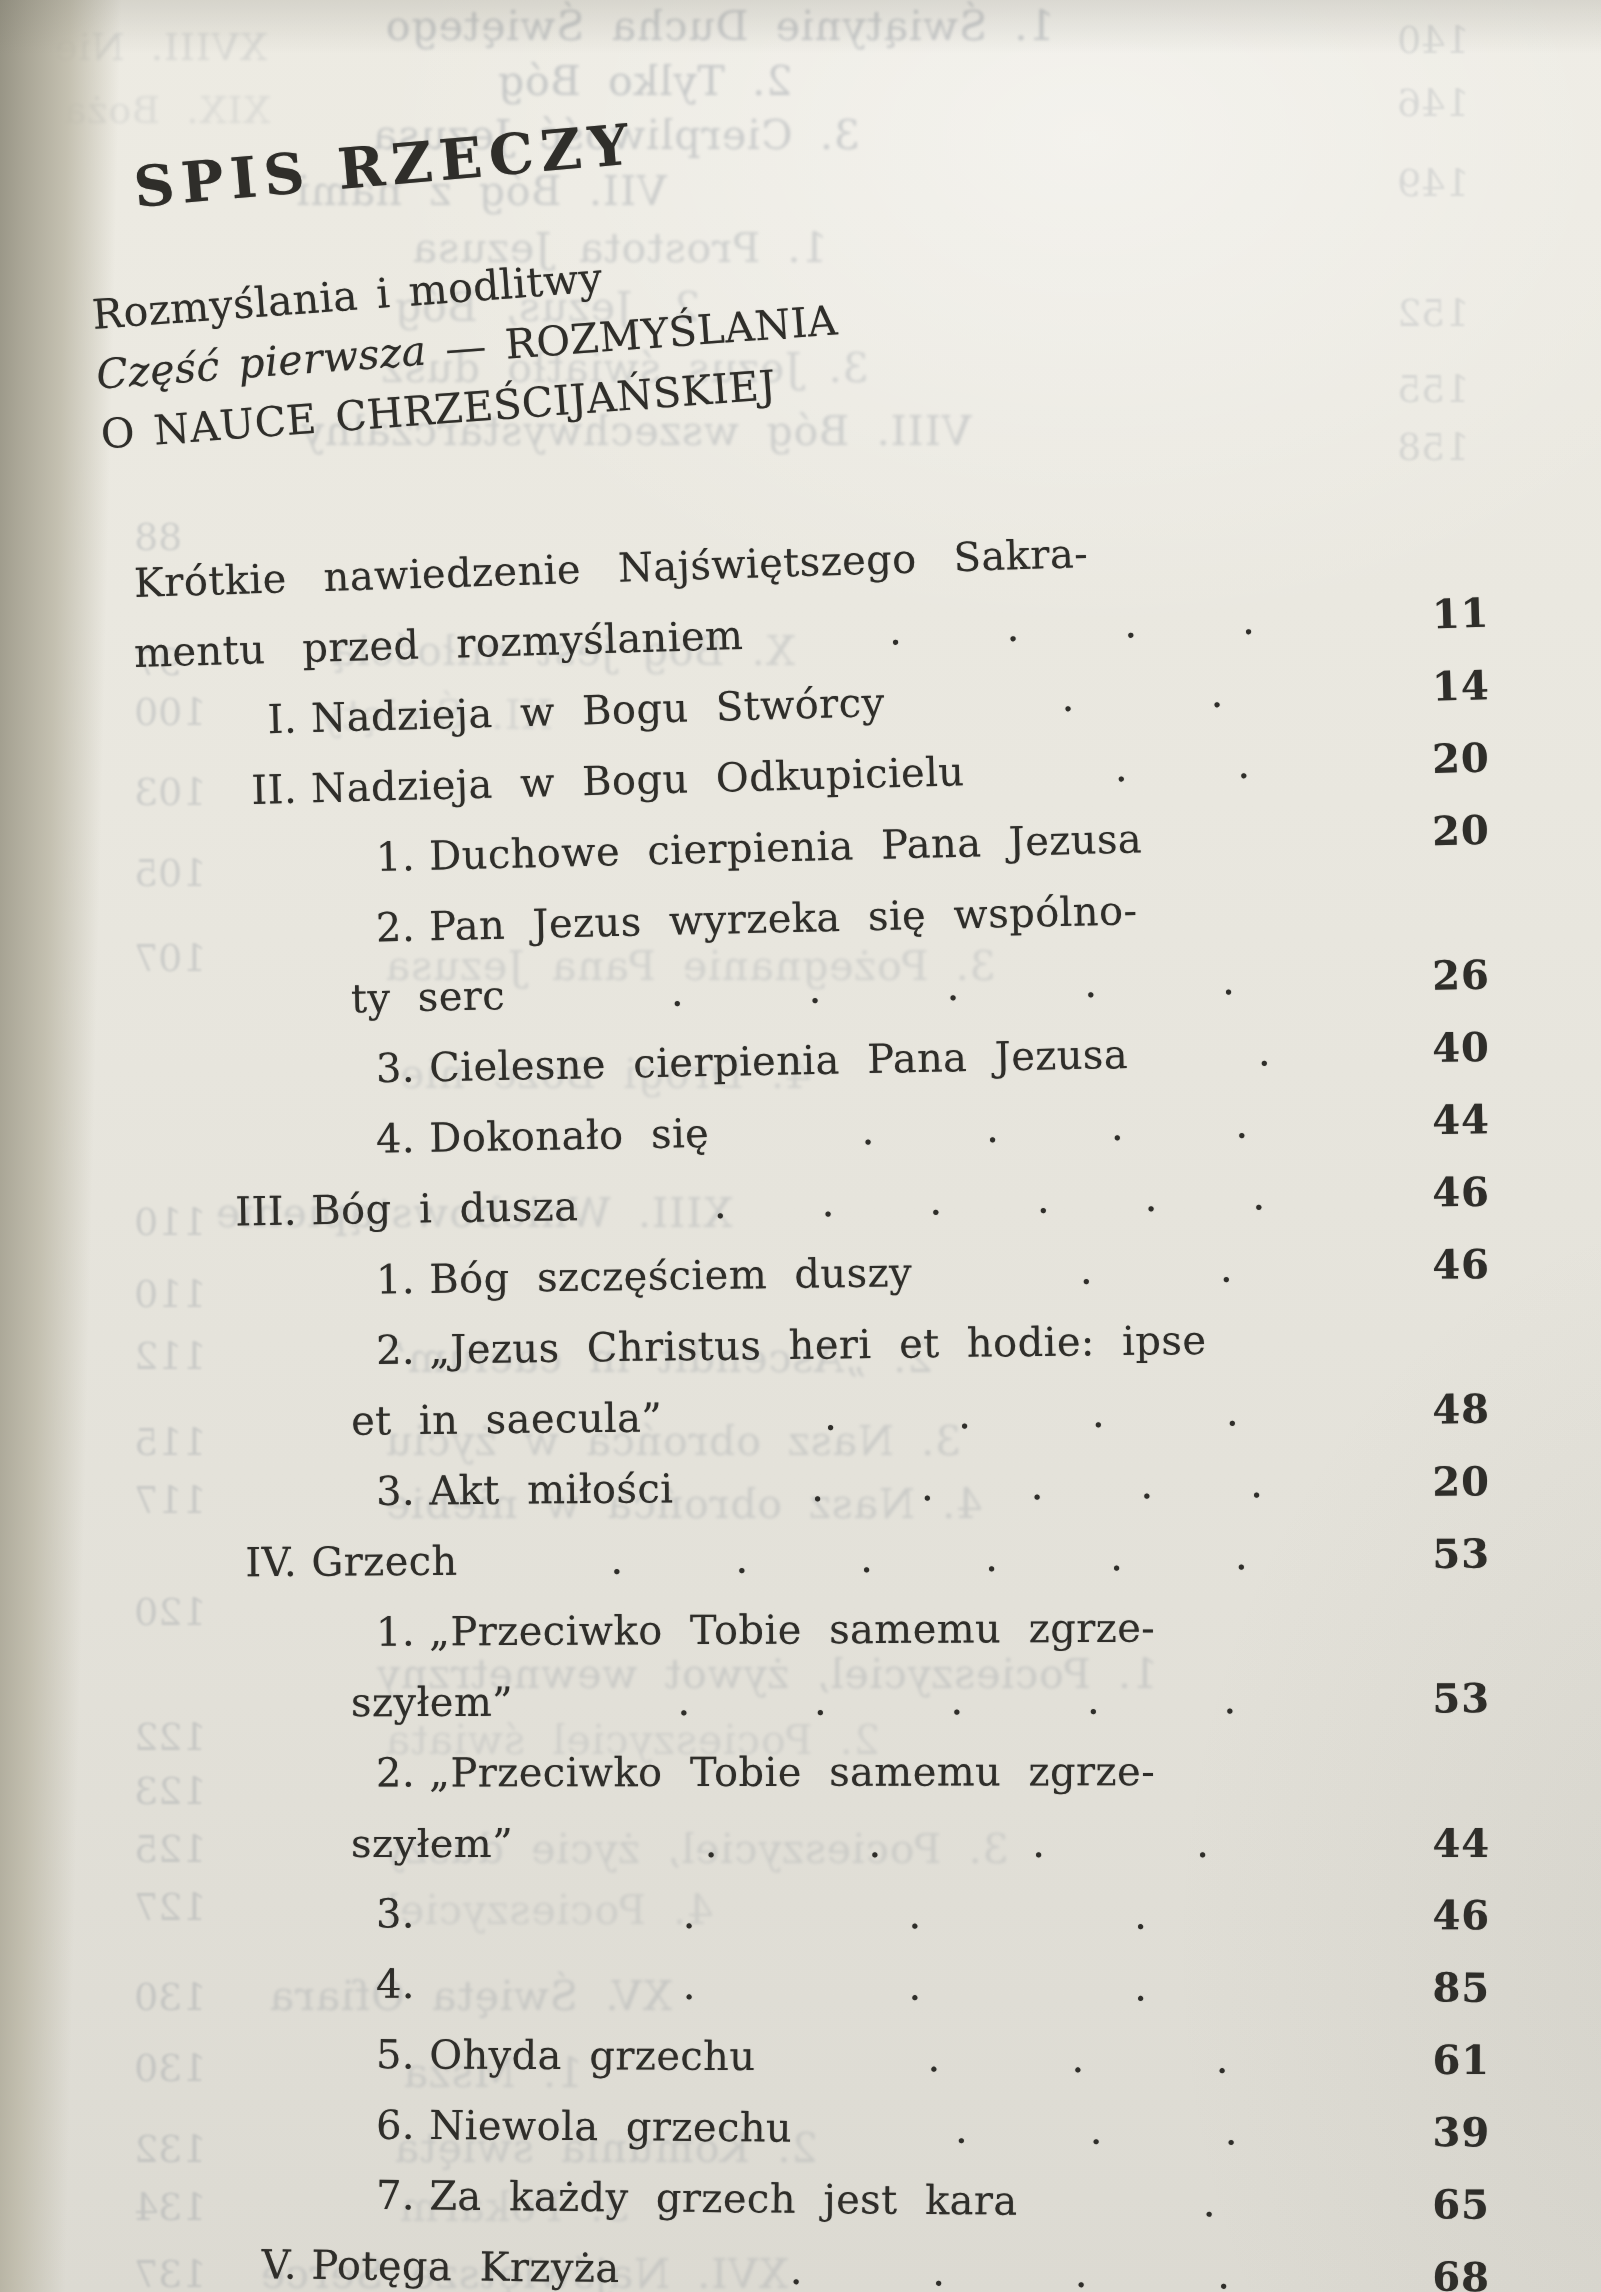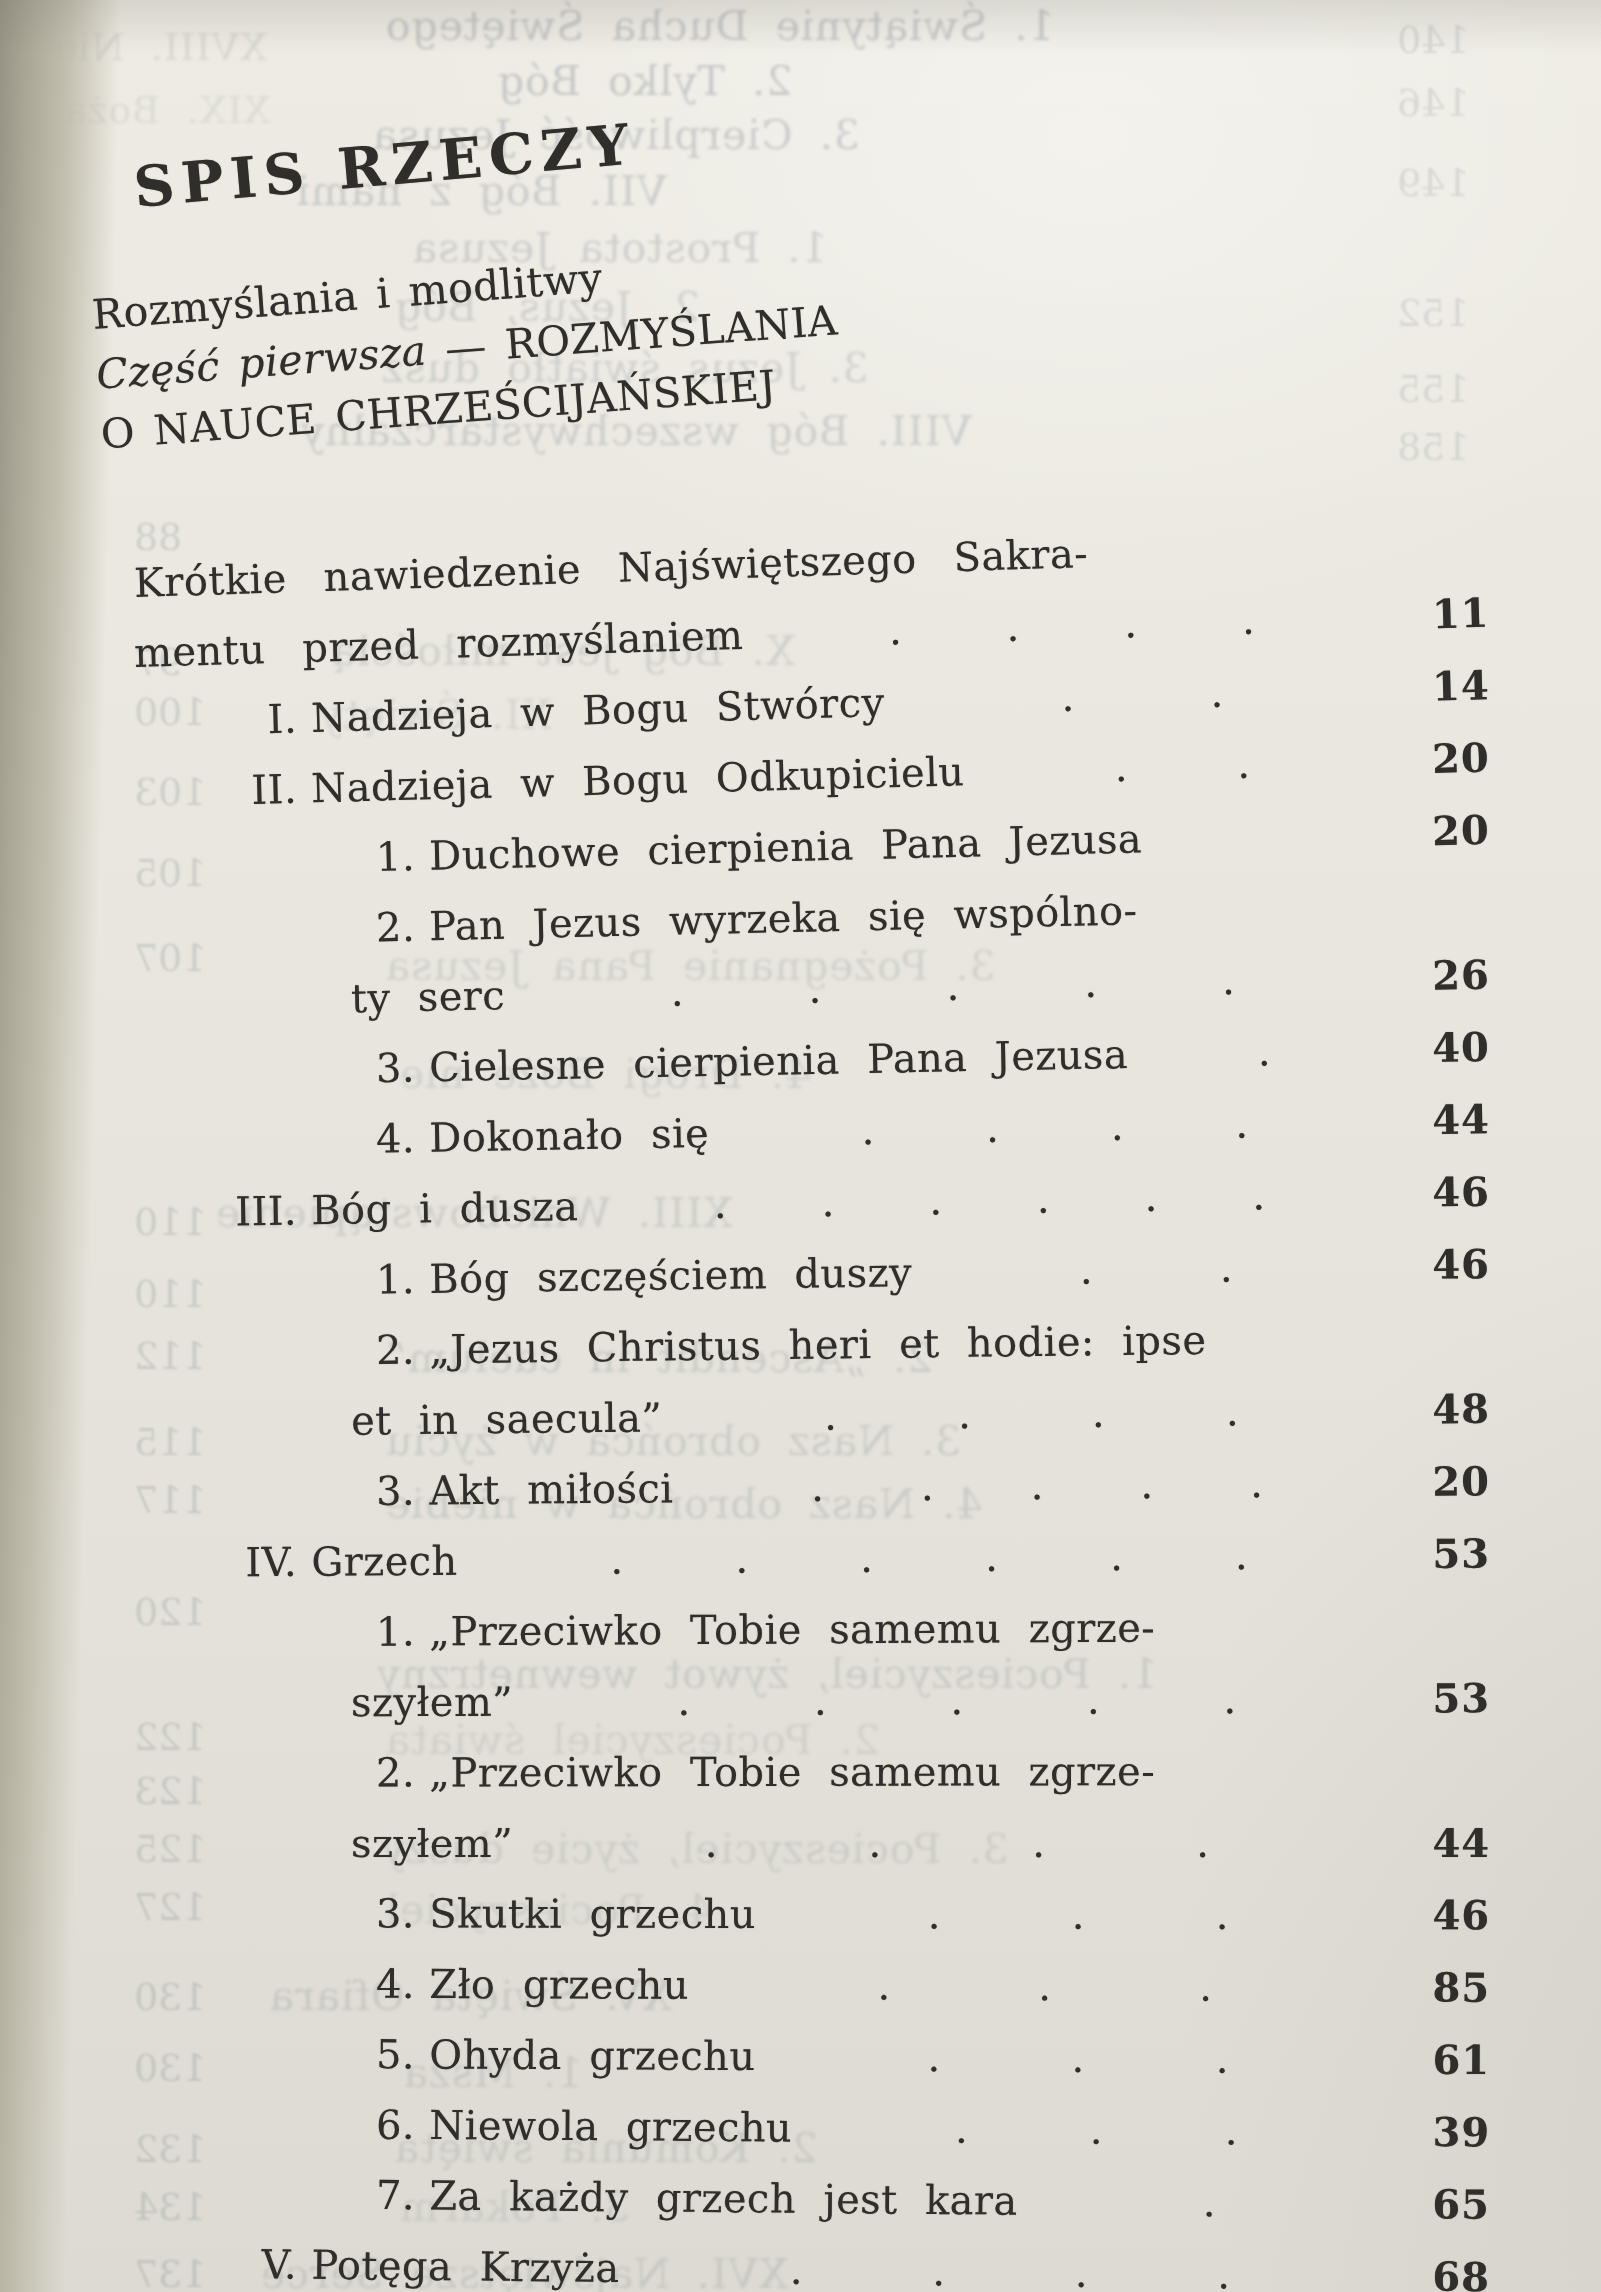--- a/index.html
+++ b/index.html
@@ -300,31 +300,29 @@
         <span class="dots">
           <i>.</i>
           <i>.</i>
           <i>.</i>
           <i>.</i>
         </span>
         <span class="pg">44</span>
       </div>
       <div class="row i-arabic" style="transform: rotate(0.1deg);">
         <span class="prefix">3.</span>
-        <span class="t">Skutki grzechu</span>
         <span class="dots">
           <i>.</i>
           <i>.</i>
           <i>.</i>
         </span>
         <span class="pg">46</span>
       </div>
       <div class="row i-arabic" style="transform: rotate(0.2deg);">
         <span class="prefix">4.</span>
-        <span class="t">Zło grzechu</span>
         <span class="dots">
           <i>.</i>
           <i>.</i>
           <i>.</i>
         </span>
         <span class="pg">85</span>
       </div>
       <div class="row i-arabic" style="transform: rotate(0.3deg);">
         <span class="prefix">5.</span>
         <span class="t">Ohyda grzechu</span>

